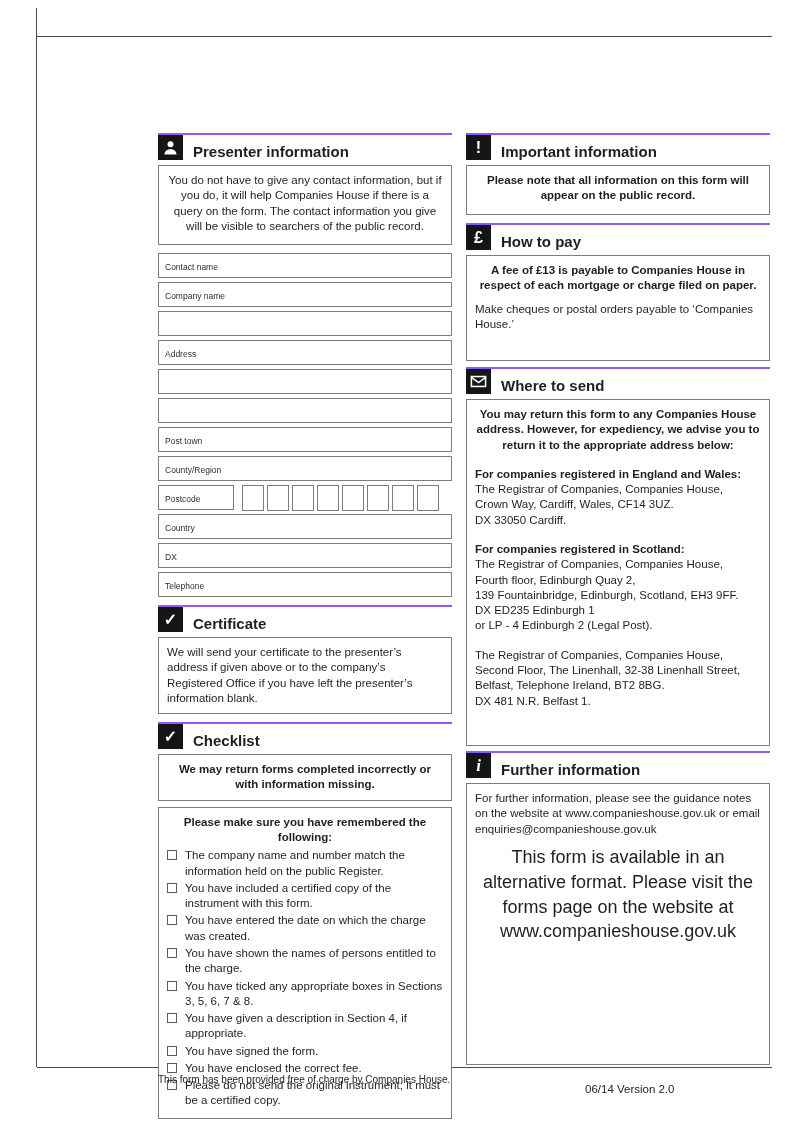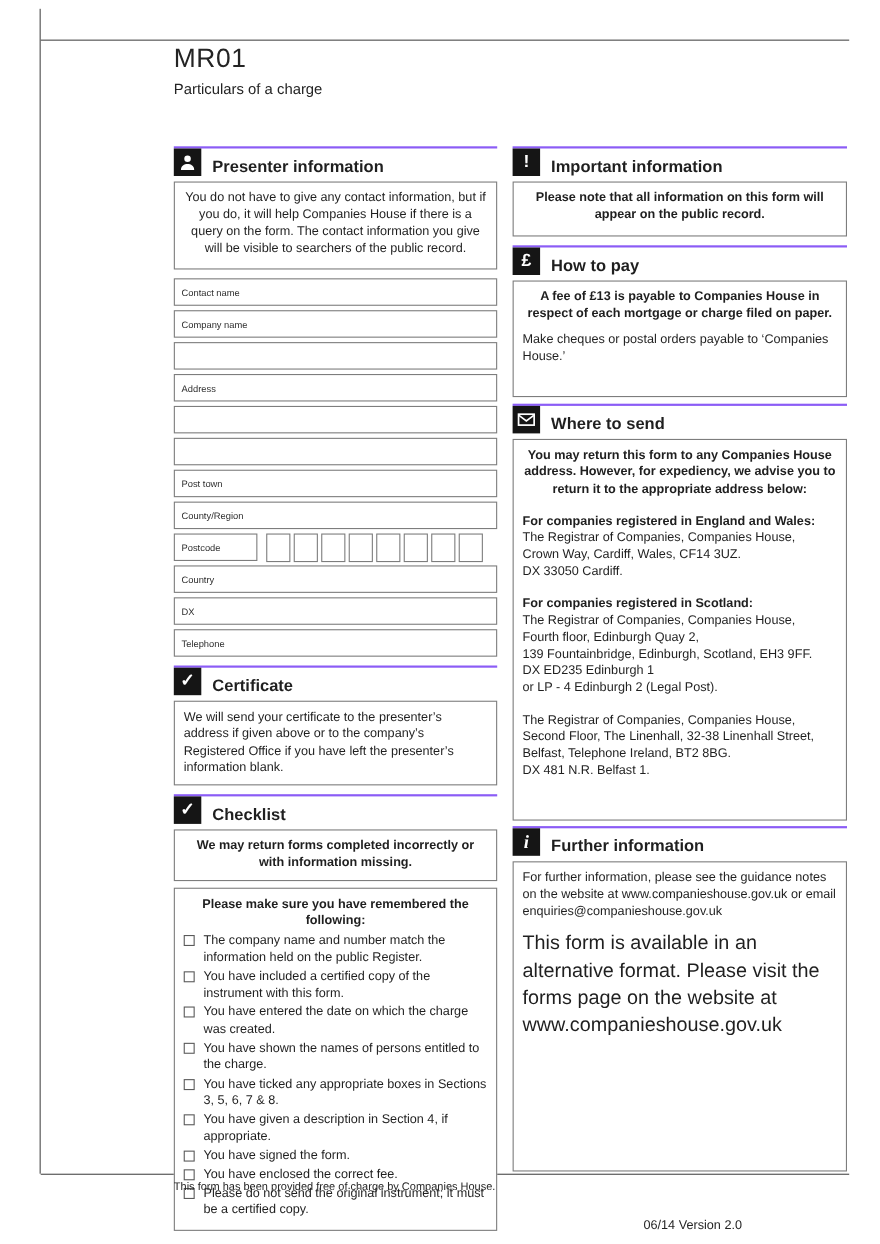--- a/index.html
+++ b/index.html
@@ -48,38 +48,34 @@
   .section { margin-top:0; }
   .mt8 { margin-top:8px; } .mt6 { margin-top:6px; } .mt5 { margin-top:5px; }
 
   .chk-item { display:flex; gap:8px; margin-bottom:2px; }
   .chk-box { width:8px; height:8px; border:1px solid #5a5a5a; flex:none; margin-top:2px; background:#fff; }
   .chk-text { flex:1; }
 
   .addr-block { margin-top:14px; }
   .addr-heading { font-weight:bold; }
 
-  .alt-format { font-size:18px; line-height:1.38; margin-top:14px; font-weight:400; }
+  .alt-format { font-size:18px; line-height:1.38; margin-top:14px; font-weight:400;text-align:center; }
 
   .footer-left  { position:absolute; left:158px; top:1074px; font-size:10px;  color:#242424; }
-  .footer-right { position:absolute; left:585px; top:1108px; font-size:11.5px; color:#242424; }
+  .footer-right { position:absolute; left:585px; top:1083px; font-size:11.5px; color:#242424; }
 </style>
 </head>
 <body>
 
 <div class="page">
 
   <div class="rule rule-top"></div>
   <div class="rule rule-left"></div>
   <div class="rule rule-bottom"></div>
 
-  <div class="title-block">
-    <div class="form-code">MR01</div>
-    <div class="form-title">Particulars of a charge</div>
-  </div>
 
   <div class="col col-left">
 
     <div class="section">
       <div class="sec-head">
         <span class="sec-icon">
           <svg width="17" height="17" viewBox="0 0 24 24" aria-hidden="true">
             <circle cx="12" cy="7.5" r="4.2" fill="#ffffff"></circle>
             <path d="M3.5 22c0-5.2 4.2-7.6 8.5-7.6s8.5 2.4 8.5 7.6z" fill="#ffffff"></path>
           </svg>

